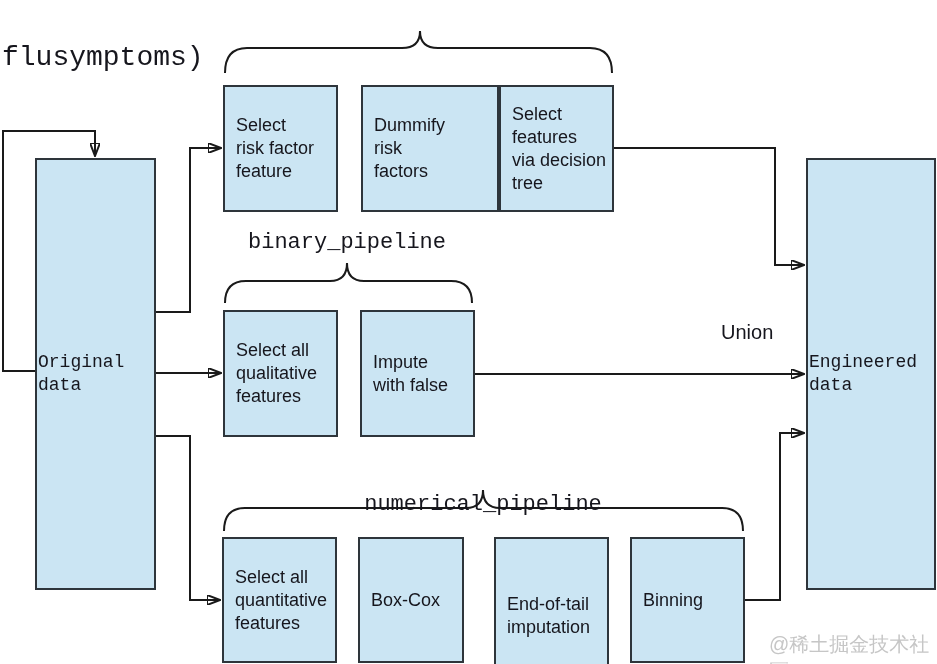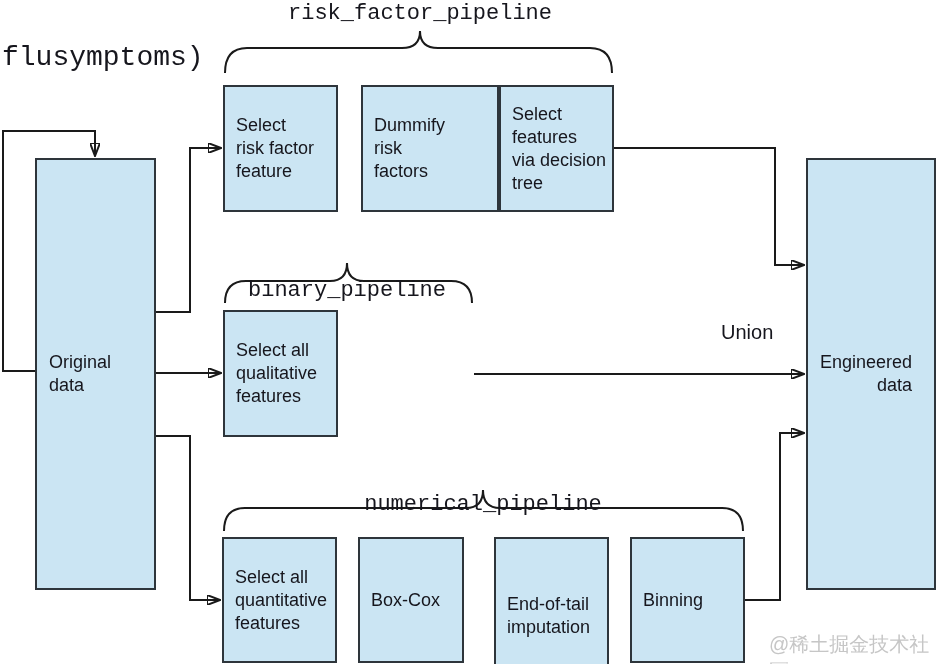--- a/index.html
+++ b/index.html
@@ -13,21 +13,21 @@
   svg.wires { position: absolute; left: 0; top: 0; }
   svg.wires path { stroke: #1a1a1a; stroke-width: 2; fill: none; }
   .box {
     position: absolute; box-sizing: border-box;
     background: #cbe5f3; border: 2px solid #2e353b;
     display: flex; align-items: center;
     padding-left: 11px; padding-right: 2px;
     font-size: 18px; line-height: 23px;
     white-space: pre-line;
   }
-  .bignode { padding-left: 12px; }
+  .bignode { padding-left: 1px; font-family: Liberation Mono, monospace; }
   .ptitle {
     position: absolute; transform: translateX(-50%);
     font-family: "Liberation Mono", monospace;
     font-size: 22px; white-space: nowrap;
   }
   .note { position: absolute; left: 2px; top: 44px; width: 180px; }
   .note .sans { font-size: 18px; line-height: 25px; white-space: pre-line; }
   .note .mono { font-family: "Liberation Mono", monospace; font-size: 28px; line-height: 27px; }
   .union { position: absolute; left: 721px; top: 321px; font-size: 20px; }
   .watermark { position: absolute; left: 769px; top: 631px; font-size: 20px; color: #c6c6c6; }
@@ -52,43 +52,44 @@
     <path d="M744,600 H780 V433 H804" marker-end="url(#ah)"></path>
     <path d="M225,73 Q225,48 247,48 L402,48 Q420,48 420,31 Q420,48 438,48 L590,48 Q612,48 612,73"></path>
     <path d="M225,303 Q225,281 246,281 L330,281 Q347,281 347,263 Q347,281 364,281 L451,281 Q472,281 472,303"></path>
     <path d="M224,531 Q224,508 245,508 L466,508 Q483,508 483,490 Q483,508 500,508 L722,508 Q743,508 743,531"></path>
   </svg>
 
   <div class="note">
     <div class="mono">flusymptoms)</div>
   </div>
 
-  <div class="ptitle" style="left:420px; top:1px;">risk_factor_pipeline</div>
-  <div class="ptitle" style="left:347px; top:230px;margin-top:48px;">binary_pipeline</div>
+  <div class="ptitle" style="left:347px; top:230px;">binary_pipeline</div>
   <div class="ptitle" style="left:483px; top:456px;margin-top:36px;">numerical_pipeline</div>
 
   <div class="box bignode" style="left:35px; top:158px; width:121px; height:432px;">Original
 data</div>
-  <div class="box bignode" style="left:806px; top:158px; width:130px; height:432px;text-align:right;">Engineered
+  <div class="box bignode" style="left:806px; top:158px; width:130px; height:432px;">Engineered
 data</div>
 
   <div class="box" style="left:223px; top:85px; width:115px; height:127px;">Select
 risk factor
 feature</div>
   <div class="box" style="left:361px; top:85px; width:138px; height:127px;">Dummify
 risk
 factors</div>
   <div class="box" style="left:499px; top:85px; width:115px; height:127px;">Select
 features
 via decision
 tree</div>
 
   <div class="box" style="left:223px; top:310px; width:115px; height:127px;">Select all
 qualitative
 features</div>
+  <div class="box" style="left:360px; top:310px; width:115px; height:127px;">Impute
+with false</div>
 
   <div class="box" style="left:222px; top:537px; width:115px; height:126px;">Select all
 quantitative
 features</div>
   <div class="box" style="left:358px; top:537px; width:106px; height:126px;">Box-Cox</div>
   <div class="box" style="left:494px; top:537px; width:115px; height:158px;">End-of-tail
 imputation</div>
   <div class="box" style="left:630px; top:537px; width:115px; height:126px;">Binning</div>
 
   <div class="union">Union</div>

